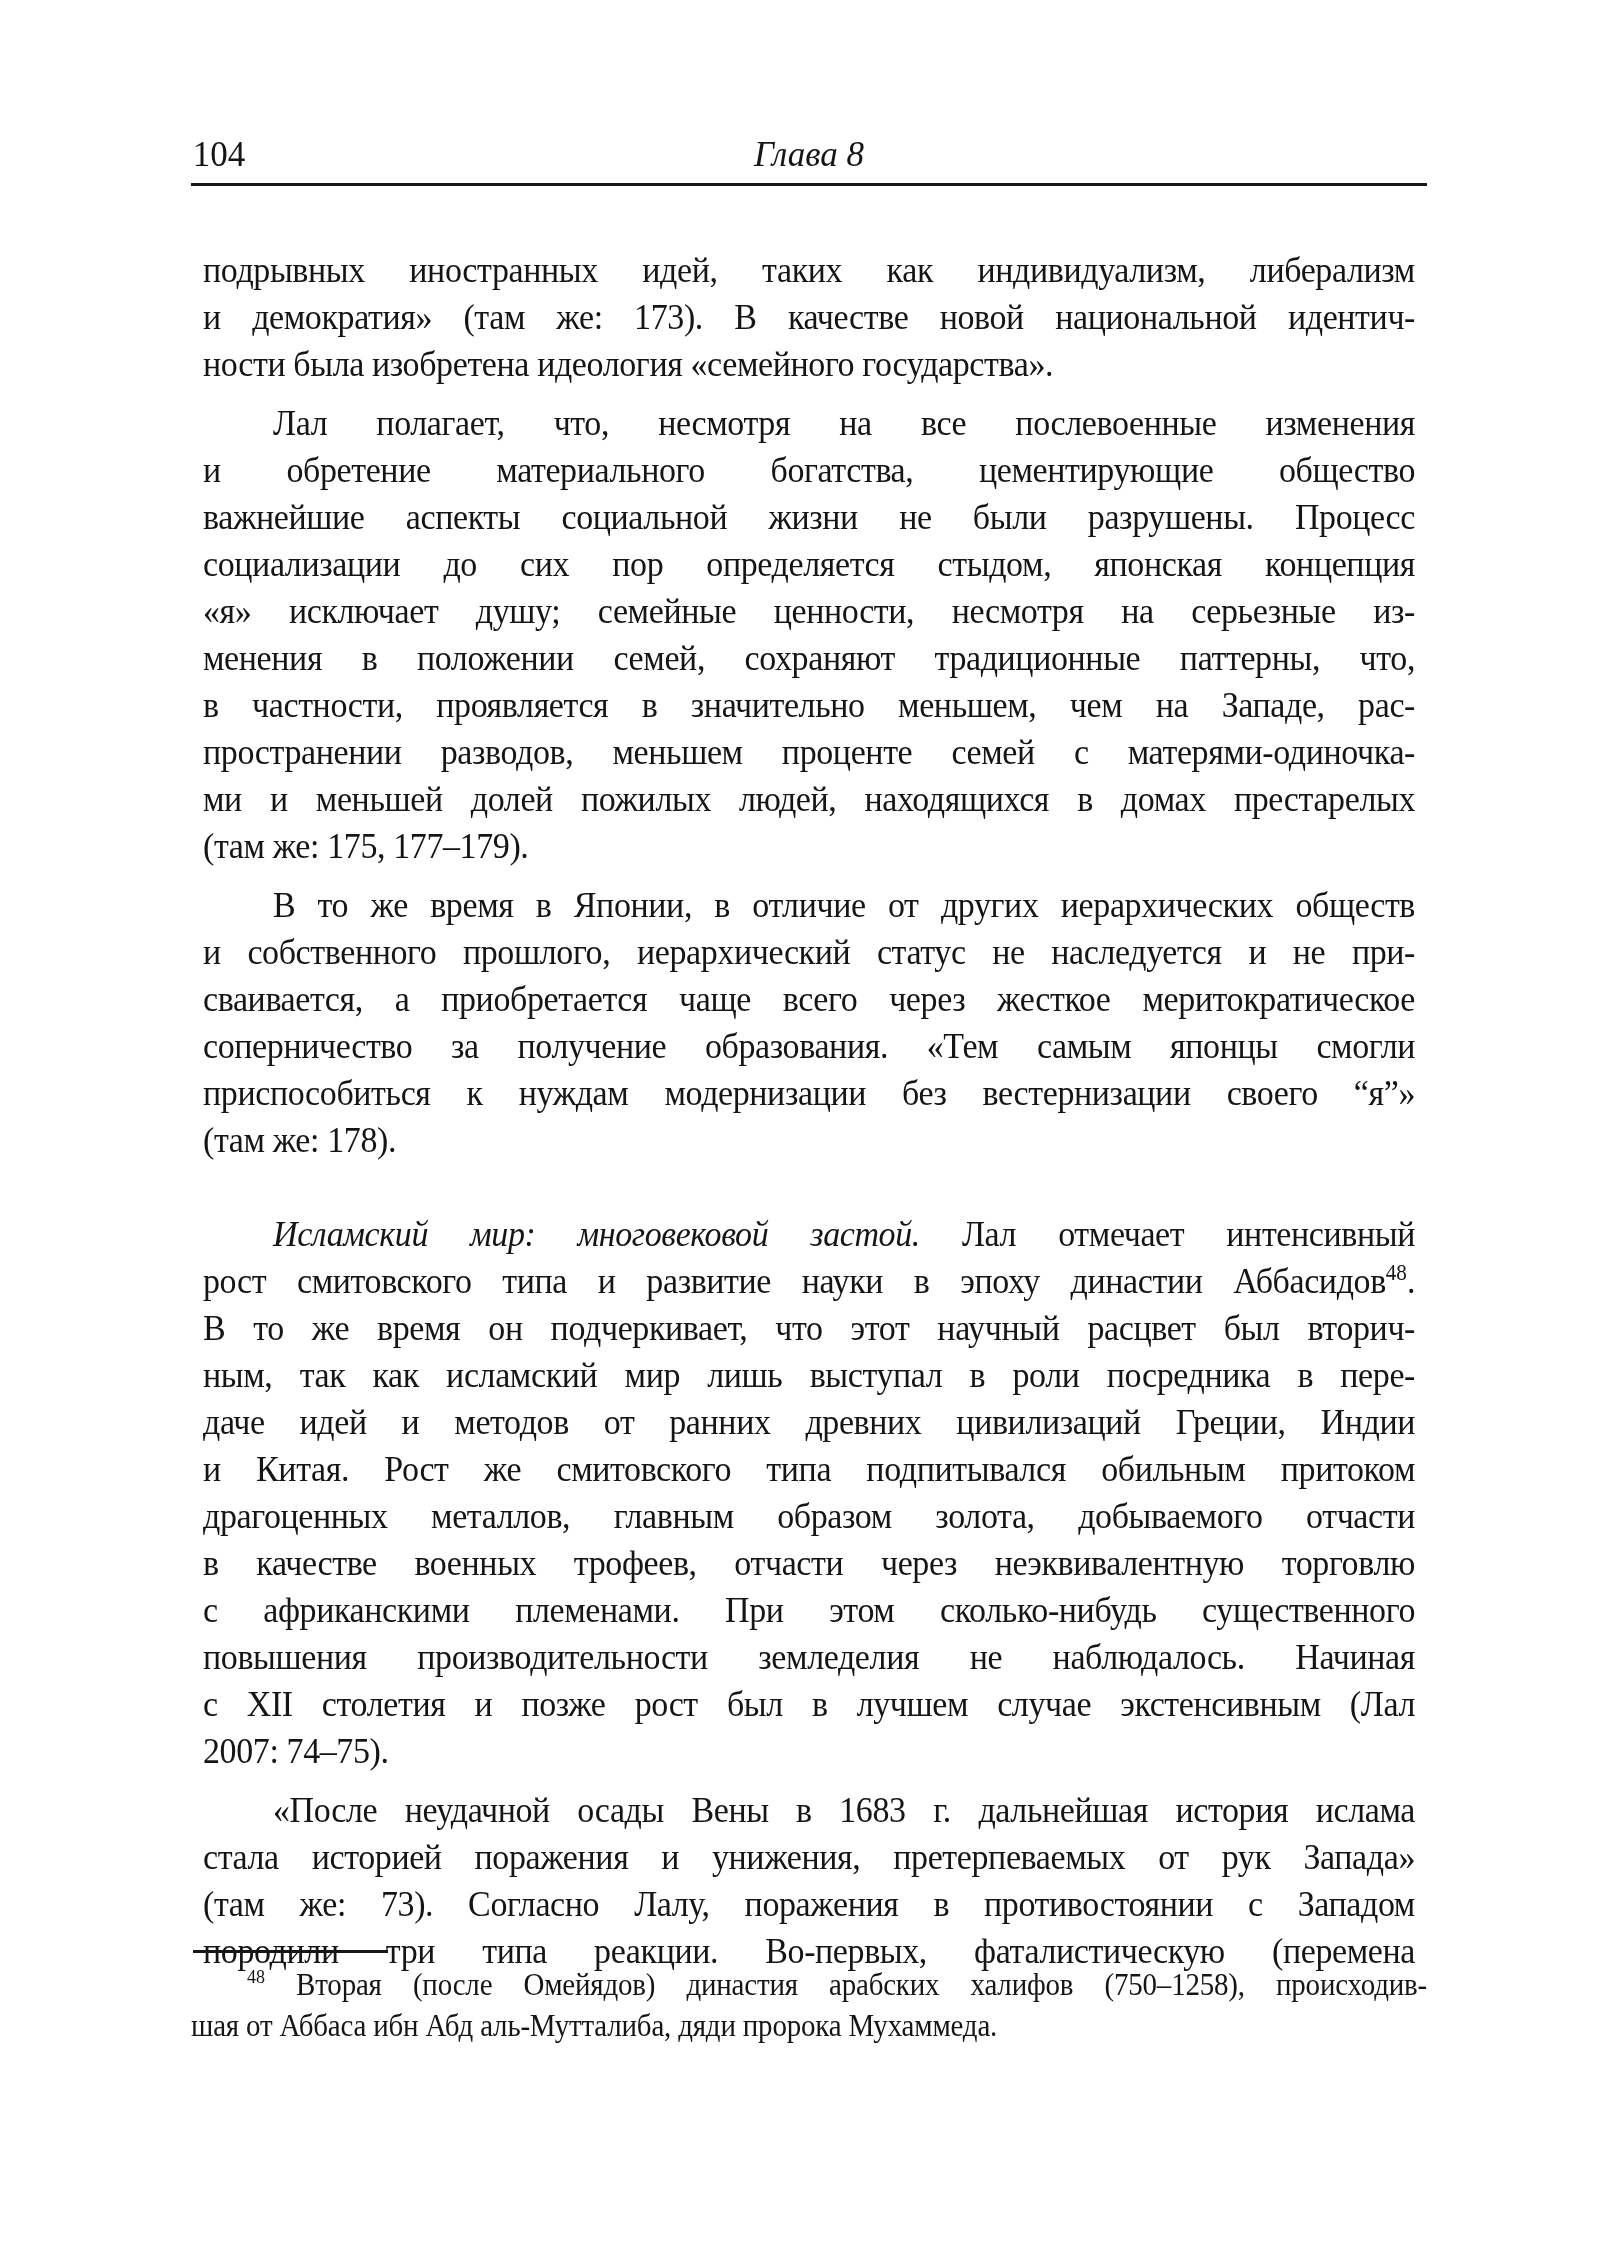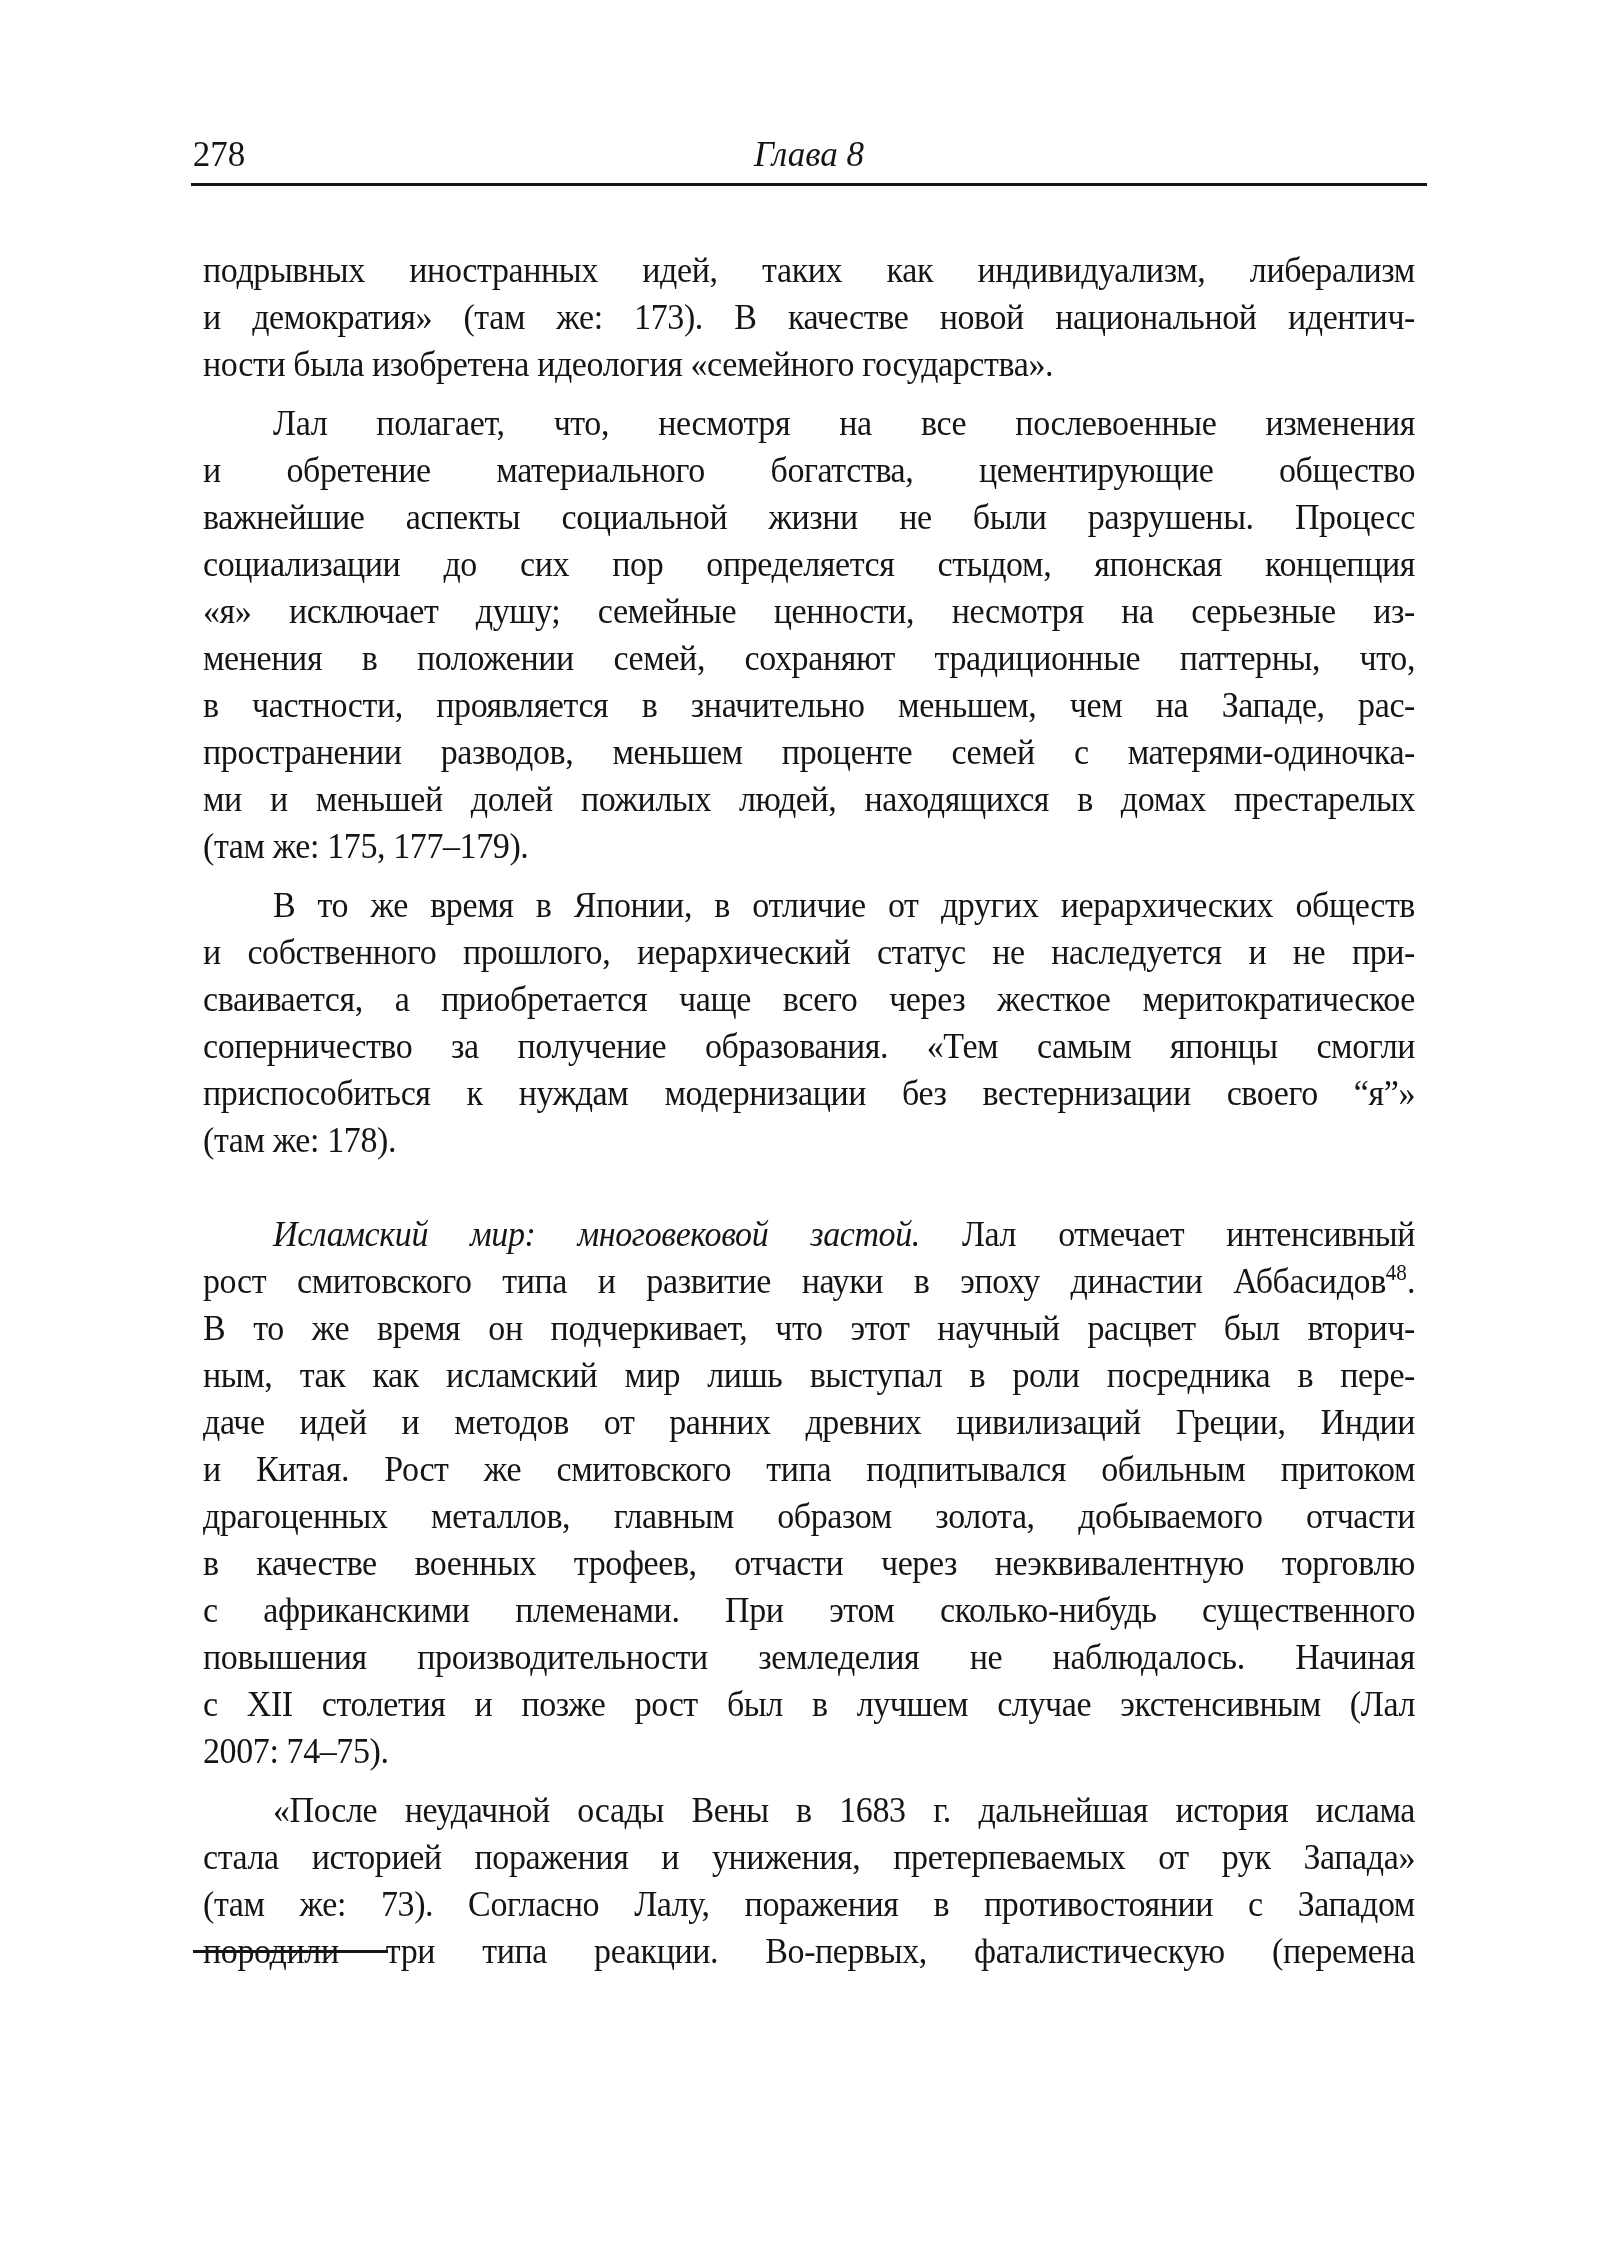--- a/index.html
+++ b/index.html
@@ -44,21 +44,21 @@
     position:absolute;left:191px;top:1964px;width:1236px;
     font-size:29px;line-height:41px;letter-spacing:-0.2px;
   }
   .footnote .line:first-child{text-indent:56px;}
 </style>
 </head>
 <body>
 
 <div class="page">
   <div class="header">
-    <span class="page-number">278</span>
+    <span class="page-number">104</span>
     <span class="running-head">Глава 8</span>
   </div>
   <div class="header-rule"></div>
   <div class="body-text" id="body-text">
       <div class="paragraph">
         <div class="line"><span class="seg">подрывных иностранных идей, таких как индивидуализм, либерализм</span></div>
         <div class="line"><span class="seg">и демократия» (там же: 173). В качестве новой национальной идентич-</span></div>
         <div class="line last"><span class="seg">ности была изобретена идеология «семейного государства».</span></div>
       </div>
       <div class="paragraph indent">
@@ -96,14 +96,18 @@
         <div class="line last"><span class="seg">2007: 74–75).</span></div>
       </div>
       <div class="paragraph indent">
         <div class="line"><span class="seg">«После неудачной осады Вены в 1683 г. дальнейшая история ислама</span></div>
         <div class="line"><span class="seg">стала историей поражения и унижения, претерпеваемых от рук Запада»</span></div>
         <div class="line"><span class="seg">(там же: 73). Согласно Лалу, поражения в противостоянии с Западом</span></div>
         <div class="line"><span class="seg">породили три типа реакции. Во-первых, фаталистическую (перемена</span></div>
       </div>
     </div>
   <div class="footnote-rule"></div>
+  <div class="footnote" id="footnote">
+      <div class="line"><span class="seg sup">48</span><span class="seg"> Вторая (после Омейядов) династия арабских халифов (750–1258), происходив-</span></div>
+      <div class="line last"><span class="seg">шая от Аббаса ибн Абд аль-Мутталиба, дяди пророка Мухаммеда.</span></div>
+    </div>
 </div>
 
 
 </body></html>

